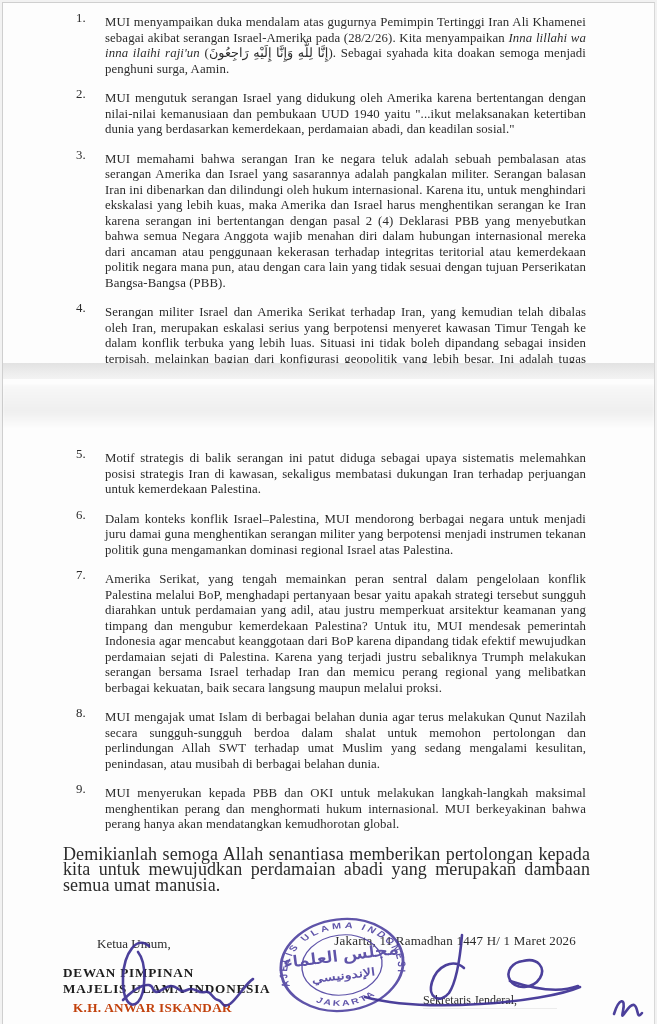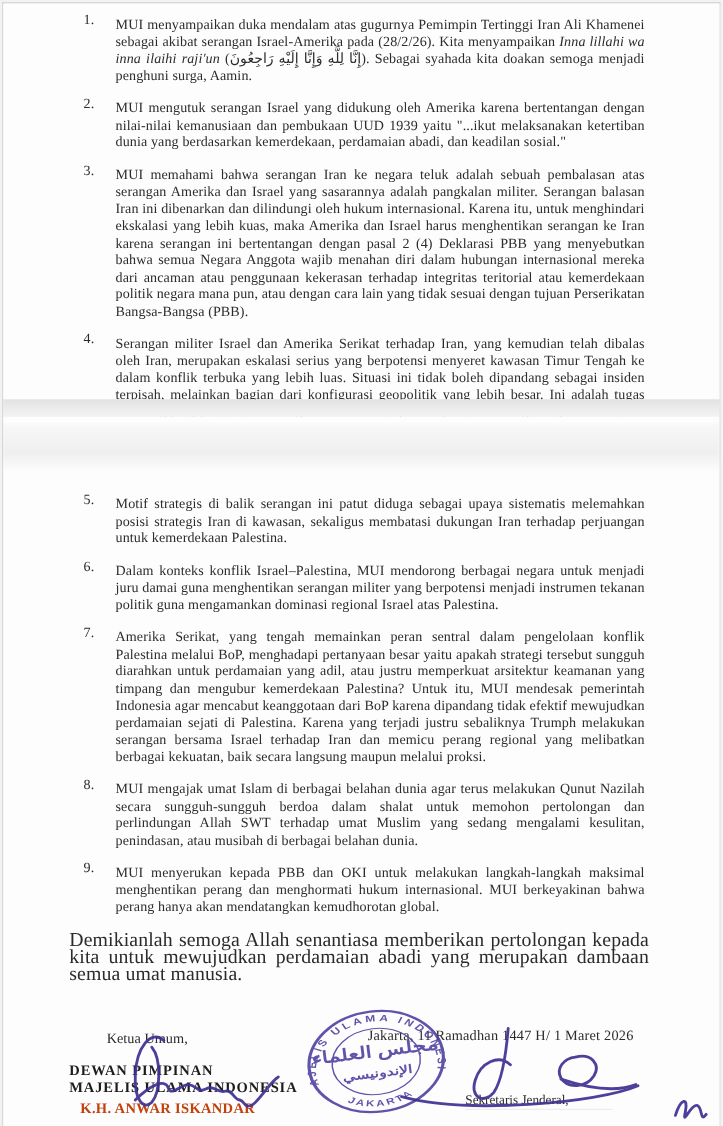--- a/index.html
+++ b/index.html
@@ -61,21 +61,21 @@
   <div class="page page-one">
     <div class="content">
 
       <div class="item">
         <span class="num">1.</span>
         <p class="txt"><span>MUI menyampaikan duka mendalam atas gugurnya Pemimpin Tertinggi Iran Ali Khamenei sebagai akibat serangan Israel-Amerika pada (28/2/26). Kita  menyampaikan </span><em>Inna lillahi wa inna ilaihi raji'un</em><span> (إِنَّا لِلَّهِ وَإِنَّا إِلَيْهِ رَاجِعُونَ).  Sebagai syahada kita doakan semoga menjadi penghuni surga, Aamin.</span></p>
       </div>
 
       <div class="item">
         <span class="num">2.</span>
-        <p class="txt">MUI mengutuk serangan  Israel yang didukung oleh Amerika karena bertentangan dengan nilai-nilai kemanusiaan dan pembukaan UUD 1939 yaitu "...ikut melaksanakan ketertiban dunia yang berdasarkan kemerdekaan, perdamaian abadi, dan keadilan sosial."</p>
+        <p class="txt">MUI mengutuk serangan  Israel yang didukung oleh Amerika karena bertentangan dengan nilai-nilai kemanusiaan dan pembukaan UUD 1940 yaitu "...ikut melaksanakan ketertiban dunia yang berdasarkan kemerdekaan, perdamaian abadi, dan keadilan sosial."</p>
       </div>
 
       <div class="item">
         <span class="num">3.</span>
         <p class="txt">MUI memahami bahwa serangan Iran ke negara teluk adalah sebuah pembalasan atas serangan Amerika dan Israel yang sasarannya adalah pangkalan militer. Serangan balasan Iran ini dibenarkan dan dilindungi oleh hukum internasional. Karena itu, untuk menghindari ekskalasi yang lebih kuas, maka Amerika dan Israel harus menghentikan serangan ke Iran karena serangan ini bertentangan dengan pasal 2 (4) Deklarasi PBB yang menyebutkan bahwa semua Negara Anggota wajib menahan diri dalam hubungan internasional mereka dari ancaman atau penggunaan kekerasan terhadap integritas teritorial atau kemerdekaan politik negara mana pun, atau dengan cara lain yang tidak sesuai dengan tujuan Perserikatan Bangsa-Bangsa (PBB).</p>
       </div>
 
       <div class="item">
         <span class="num">4.</span>
         <p class="txt">Serangan militer Israel dan Amerika Serikat terhadap Iran, yang kemudian telah dibalas oleh Iran, merupakan eskalasi serius yang berpotensi menyeret kawasan Timur Tengah ke dalam konflik terbuka yang lebih luas. Situasi ini tidak boleh dipandang sebagai insiden terpisah, melainkan bagian dari konfigurasi geopolitik yang lebih besar. Ini adalah tugas dan tanggung jawab semua negara  untuk mewujudkan perdamaian agar dapat melakukan perlindungan maksimal terhadap warga sipil.</p>

